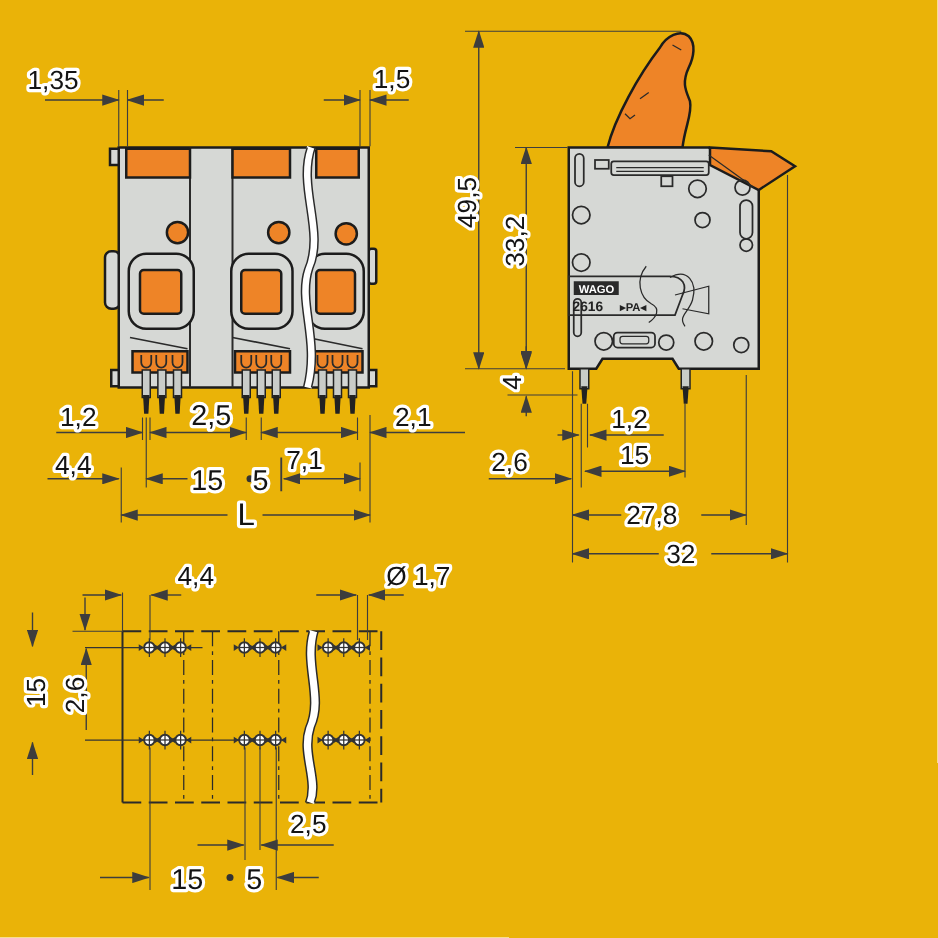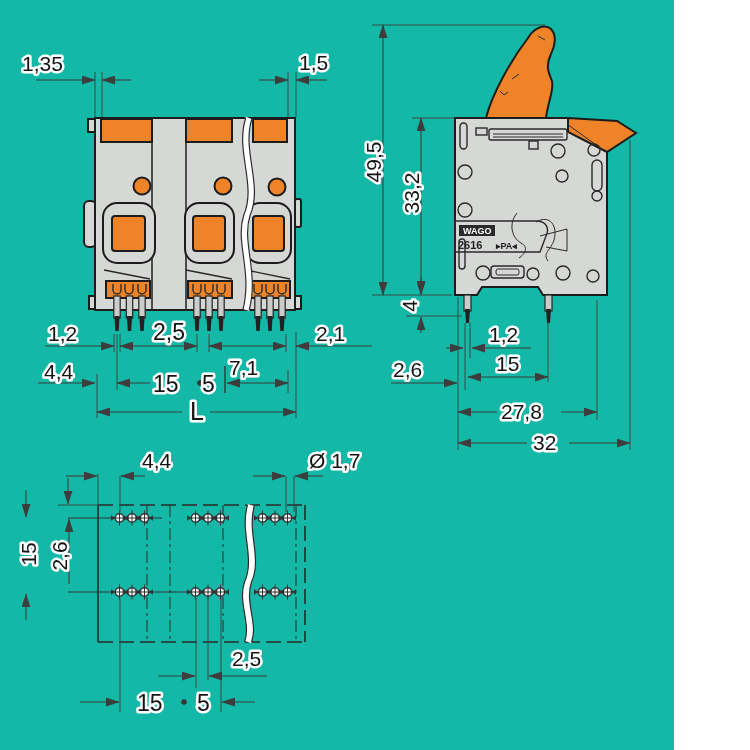--- a/index.html
+++ b/index.html
@@ -3,21 +3,21 @@
 <meta charset="utf-8">
 <style>
   :root{
     --accent-orange:#ee8427;
     --body-gray:#d6d8d5;
     --outline-ink:#1c1c1c;
     --dim-line:#3d3d3d;
     --pin-dark:#222222;
   }
   html,body{margin:0;padding:0;background:#fff;}
-  .stage{position:relative;width:674px;height:750px;background:#14b8a6;overflow:hidden;
+  .stage{position:relative;width:750px;height:750px;background:#eab308;overflow:hidden;
          font-family:"Liberation Sans",sans-serif;}
   svg{display:block;}
   .outl{fill:var(--body-gray);stroke:var(--outline-ink);stroke-width:2;}
   .orange{fill:var(--accent-orange);stroke:var(--outline-ink);stroke-width:2;}
   .det{fill:none;stroke:#2a2a2a;stroke-width:1.4;}
   .det1{fill:none;stroke:#2a2a2a;stroke-width:1;}
   .sep{fill:none;stroke:#2a2a2a;stroke-width:1.6;}
   .dl{fill:none;stroke:var(--dim-line);stroke-width:1.1;}
   .ext{fill:none;stroke:var(--dim-line);stroke-width:0.9;}
   .hl{stroke:#333;stroke-width:1;}

